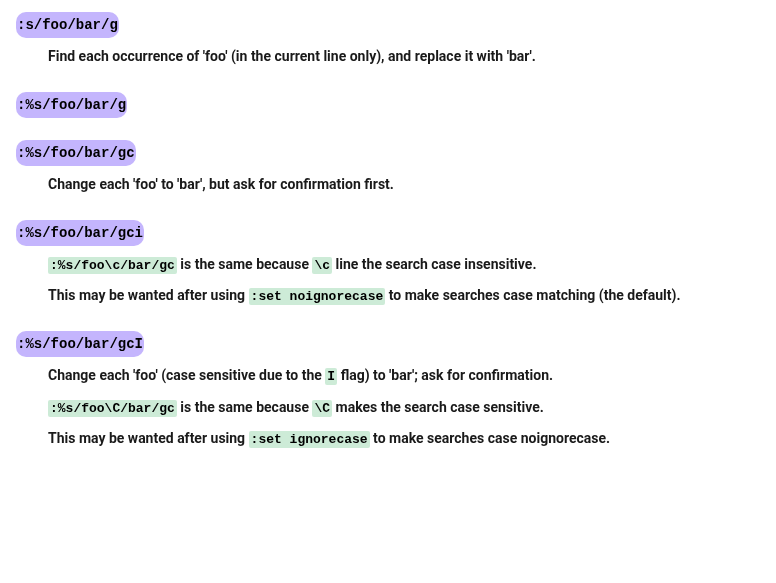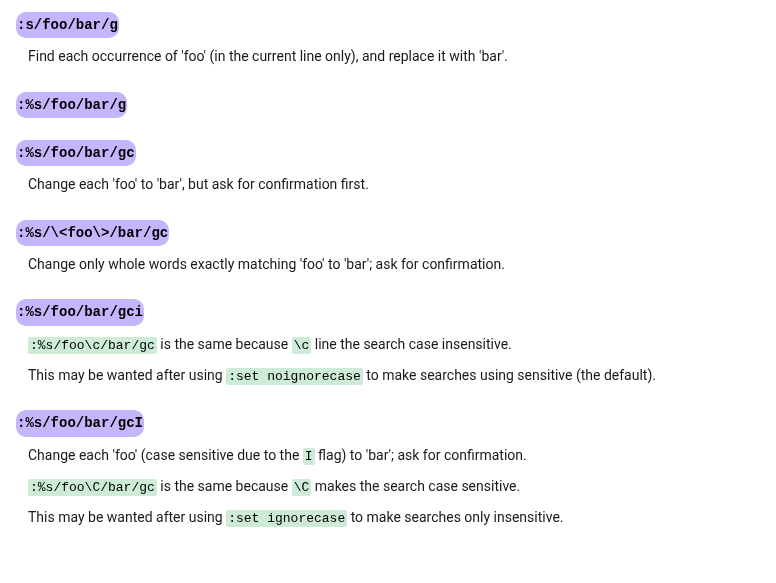--- a/index.html
+++ b/index.html
@@ -26,22 +26,23 @@
     font-size: 14px;
     font-weight: 700;
     display: inline-block;
     background: #c4b5fd;
     padding: 2px 1px;
     border-radius: 10px;
     align-self: flex-start;
     color: #000;
   }
   .desc-line {
-    margin-left: 12px;
+    margin-left: 32px;
     line-height: 1.8;
+    font-weight: bold;
   }
   code.inline {
     font-family: "Consolas", "Menlo", "Courier New", monospace;
     font-size: 13px;
     background: #cdebd7;
     padding: 1px 2px;
     border-radius: 2px;
     color: #000;
   }
 </style>
@@ -57,41 +58,37 @@
 
   <div class="entry">
     <span class="code-header">:%s/foo/bar/g</span>
   </div>
 
   <div class="entry">
     <span class="code-header">:%s/foo/bar/gc</span>
     <div class="desc-line">Change each 'foo' to 'bar', but ask for confirmation first.</div>
   </div>
 
-  <div class="entry">
-    <span class="code-header">:%s/\&lt;foo\&gt;/bar/gc</span>
-    <div class="desc-line">Change only whole words exactly matching 'foo' to 'bar'; ask for confirmation.</div>
-  </div>
 
   <div class="entry">
     <span class="code-header">:%s/foo/bar/gci</span>
     <div class="desc-line">
       <code class="inline">:%s/foo\c/bar/gc</code><span> is the same because </span><code class="inline">\c</code><span> line the search case insensitive.</span>
     </div>
     <div class="desc-line">
-      <span>This may be wanted after using </span><code class="inline">:set noignorecase</code><span> to make searches using sensitive (the default).</span>
+      <span>This may be wanted after using </span><code class="inline">:set noignorecase</code><span> to make searches case matching (the default).</span>
     </div>
   </div>
 
   <div class="entry">
     <span class="code-header">:%s/foo/bar/gcI</span>
     <div class="desc-line">
       <span>Change each 'foo' (case sensitive due to the </span><code class="inline">I</code><span> flag) to 'bar'; ask for confirmation.</span>
     </div>
     <div class="desc-line">
       <code class="inline">:%s/foo\C/bar/gc</code><span> is the same because </span><code class="inline">\C</code><span> makes the search case sensitive.</span>
     </div>
     <div class="desc-line">
-      <span>This may be wanted after using </span><code class="inline">:set ignorecase</code><span> to make searches only insensitive.</span>
+      <span>This may be wanted after using </span><code class="inline">:set ignorecase</code><span> to make searches case noignorecase.</span>
     </div>
   </div>
 
 </div>
 
 </body></html>

